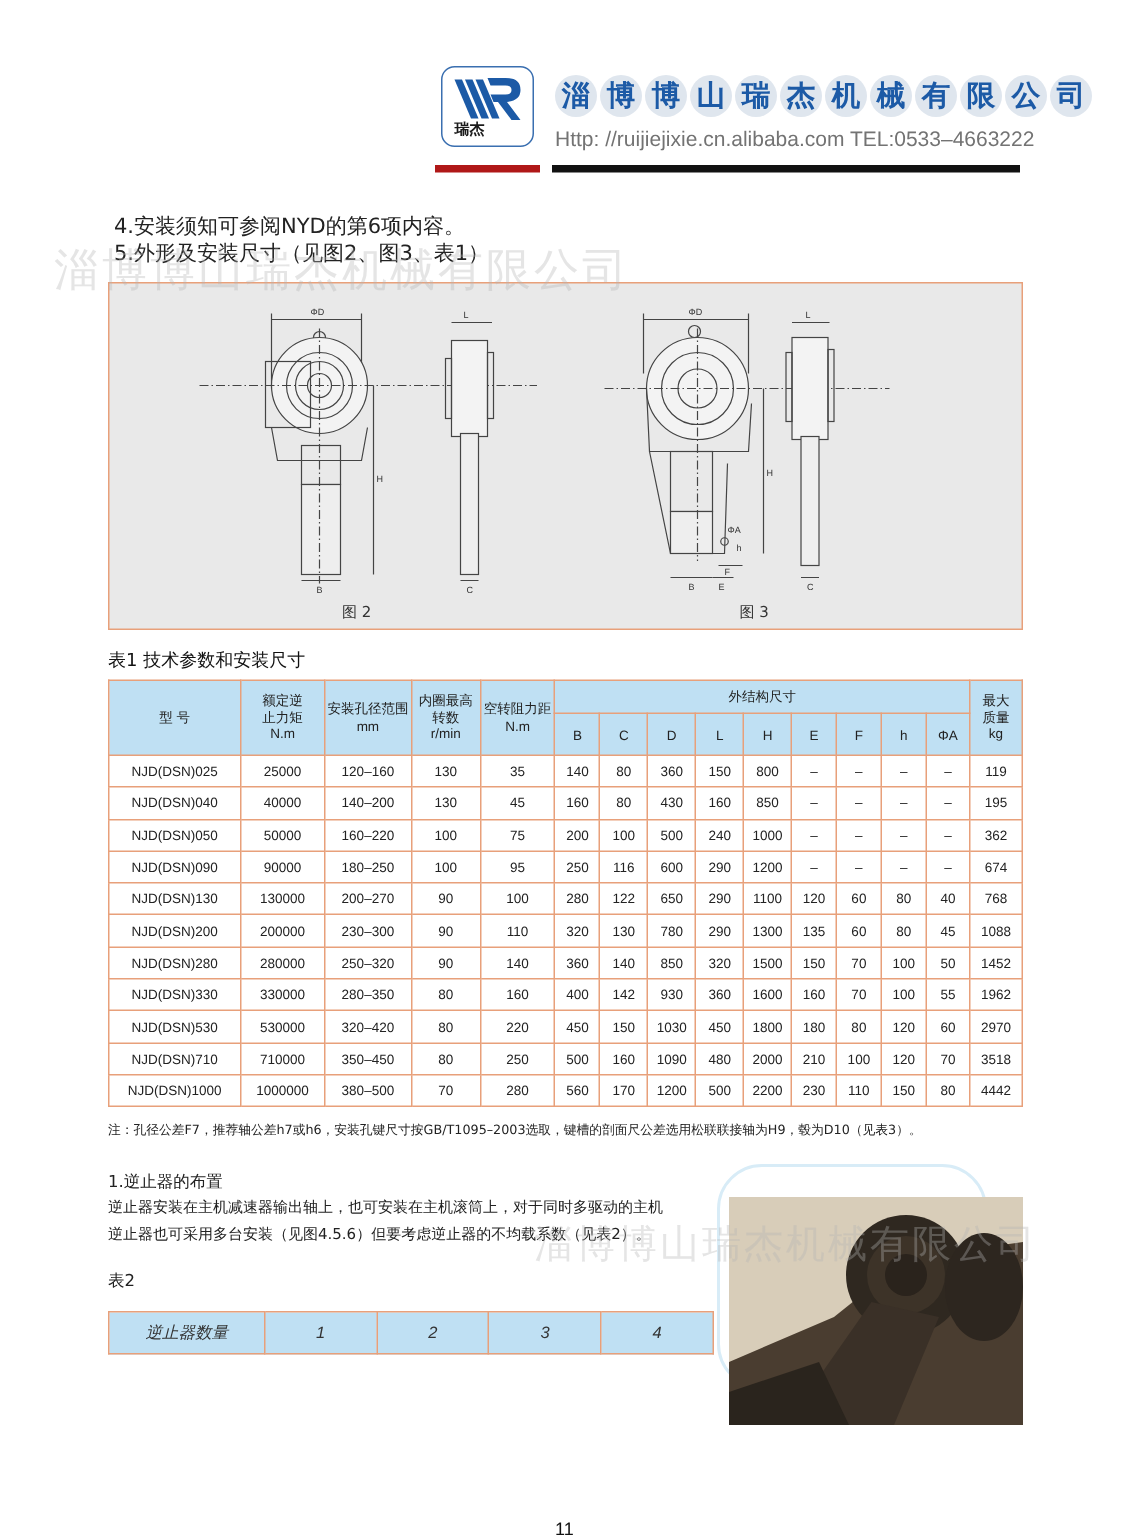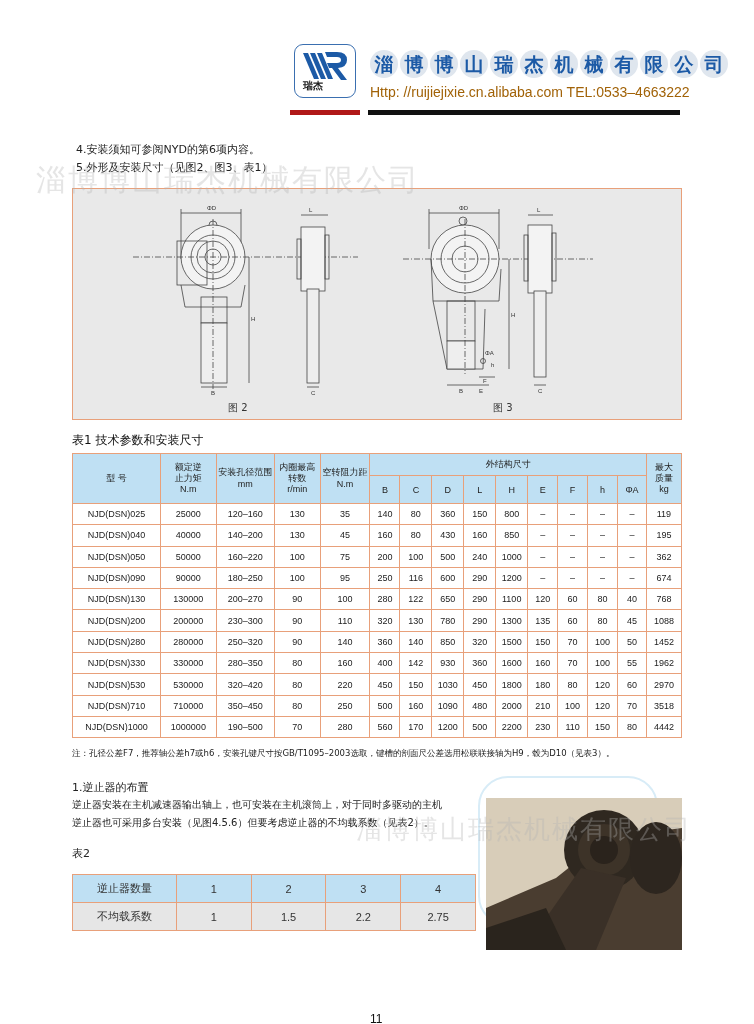--- a/index.html
+++ b/index.html
@@ -5,47 +5,47 @@
   * { box-sizing: border-box; margin: 0; padding: 0; }
   body { width: 754px; height: 1024px; background: #ffffff; font-family: "DejaVu Sans", "Liberation Sans", sans-serif; color: #1a1a1a; position: relative; overflow: hidden; }
 
   
   .header { position: absolute; left: 290px; top: 40px; width: 430px; height: 70px; }
   .logo { position: absolute; left: 4px; top: 4px; width: 62px; height: 54px; border: 1.5px solid #3a6fb0; border-radius: 9px; background: #fff; overflow: hidden; padding-left: 26px; }
   .logo svg { position: absolute; left: 6px; top: 4px; }
   .logo-text { position: absolute; left: 8px; bottom: 4px; font-size: 10px; font-weight: bold; color: #1a1a1a; letter-spacing: 0px; }
   .company-name { position: absolute; left: 80px; top: 10px; display: flex; gap: 2px; }
   .company-name span.ch { display: inline-block; width: 28px; height: 28px; line-height: 28px; text-align: center; font-size: 19px; font-weight: bold; color: #1c5aa6; background: #dfe6ee; border-radius: 50%; }
-  .company-url { position: absolute; left: 80px; top: 44px; font-family: "Liberation Sans", sans-serif; font-size: 14px; color: #a16207; white-space: nowrap; }
+  .company-url { position: absolute; left: 80px; top: 44px; font-family: "Liberation Sans", sans-serif; font-size: 14px; color: #737373; white-space: nowrap; }
   .red-bar { position: absolute; left: 290px; top: 110px; width: 70px; height: 5px; background: #b01818; }
   .black-bar { position: absolute; left: 368px; top: 110px; width: 312px; height: 5px; background: #111; }
 
   
   .watermark { position: absolute; font-size: 30px; color: rgba(180,180,180,0.35); white-space: nowrap; letter-spacing: 2px; pointer-events: none; z-index: 5; }
 
   
-  .para { position: absolute; font-size: 11px; color: #222; white-space: nowrap; }
+  .para { position: absolute; font-size: 14px; color: #222; white-space: nowrap; }
 
   
   .figbox { position: absolute; left: 72px; top: 188px; width: 610px; height: 232px; background: #e9e9e9; border: 1.5px solid #e8a07a; text-align: right; }
   .figbox svg { position: absolute; left: 0; top: 0; }
   .fig-caption { position: absolute; font-size: 10px; color: #333; }
 
   
   .table1-title { position: absolute; left: 72px; top: 432px; font-size: 12px; color: #111; }
   table.t1 { position: absolute; left: 72px; top: 453px; width: 610px; border-collapse: collapse; font-family: "Liberation Sans", sans-serif; font-size: 9px; color: #222; }
   table.t1 td, table.t1 th { border: 1px solid #e8a07a; text-align: center; font-weight: normal; }
   table.t1 thead th { background: #bfe0f3; }
   table.t1 tbody td { height: 21.3px; background: #fff; }
   .hdr-main { font-size: 9px; line-height: 1.25; }
 
   .note { position: absolute; left: 72px; top: 748px; font-size: 8.5px; color: #222; white-space: nowrap; }
 
   
-  table.t2 { position: absolute; left: 72px; top: 874px; width: 404px; border-collapse: collapse; font-family: "Liberation Sans", sans-serif; font-size: 11px; color: #333; }
+  table.t2 { position: absolute; left: 72px; top: 874px; width: 404px; border-collapse: collapse; font-family: "Liberation Sans", sans-serif; font-size: 11px; color: #333; font-style: italic; }
   table.t2 td { border: 1px solid #e8a07a; text-align: center; height: 28px; }
   table.t2 tr.r1 td { background: #bfe0f3; }
   table.t2 tr.r2 td { background: #e6e6e6; }
 
   
   .photo-frame { position: absolute; left: 478px; top: 776px; width: 180px; height: 150px; border: 2px solid #d8ecf7; border-radius: 30px; }
   .photo { position: absolute; left: 486px; top: 798px; width: 196px; height: 152px; overflow: hidden; background: linear-gradient(135deg, #d9cfc0 0%, #c8b9a0 35%, #6b5a45 55%, #3a3025 75%, #2a2520 100%); }
 
   .page-num { position: absolute; left: 370px; top: 966px; font-family: "Liberation Sans", sans-serif; font-size: 12px; color: #111; margin-top: 46px; }
 </style>
@@ -387,21 +387,21 @@
         <td>2000</td>
         <td>210</td>
         <td>100</td>
         <td>120</td>
         <td>70</td>
         <td>3518</td>
       </tr>
       <tr>
         <td>NJD(DSN)1000</td>
         <td>1000000</td>
-        <td>190–500</td>
+        <td>380–500</td>
         <td>70</td>
         <td>280</td>
         <td>560</td>
         <td>170</td>
         <td>1200</td>
         <td>500</td>
         <td>2200</td>
         <td>230</td>
         <td>110</td>
         <td>150</td>
@@ -427,27 +427,20 @@
       <col style="width:72px">
     </colgroup>
   <tbody>
       <tr class="r1">
     <td>逆止器数量</td>
     <td>1</td>
     <td>2</td>
     <td>3</td>
     <td>4</td>
   </tr>
-  <tr class="r2">
-    <td>不均载系数</td>
-    <td>1</td>
-    <td>1.5</td>
-    <td>2.2</td>
-    <td>2.75</td>
-  </tr>
 </tbody>
   </table>
 
 <div class="photo-frame"></div>
 <div class="photo">
   <svg width="196" height="152" viewBox="0 0 196 152">
     <rect x="0" y="0" width="196" height="152" fill="#d8cdb9"></rect>
     <polygon points="0,110 70,80 120,40 196,30 196,152 0,152" fill="#4a3d30"></polygon>
     <circle cx="118" cy="52" r="40" fill="#2f2820"></circle>
     <circle cx="118" cy="52" r="26" fill="#3d3328"></circle>

